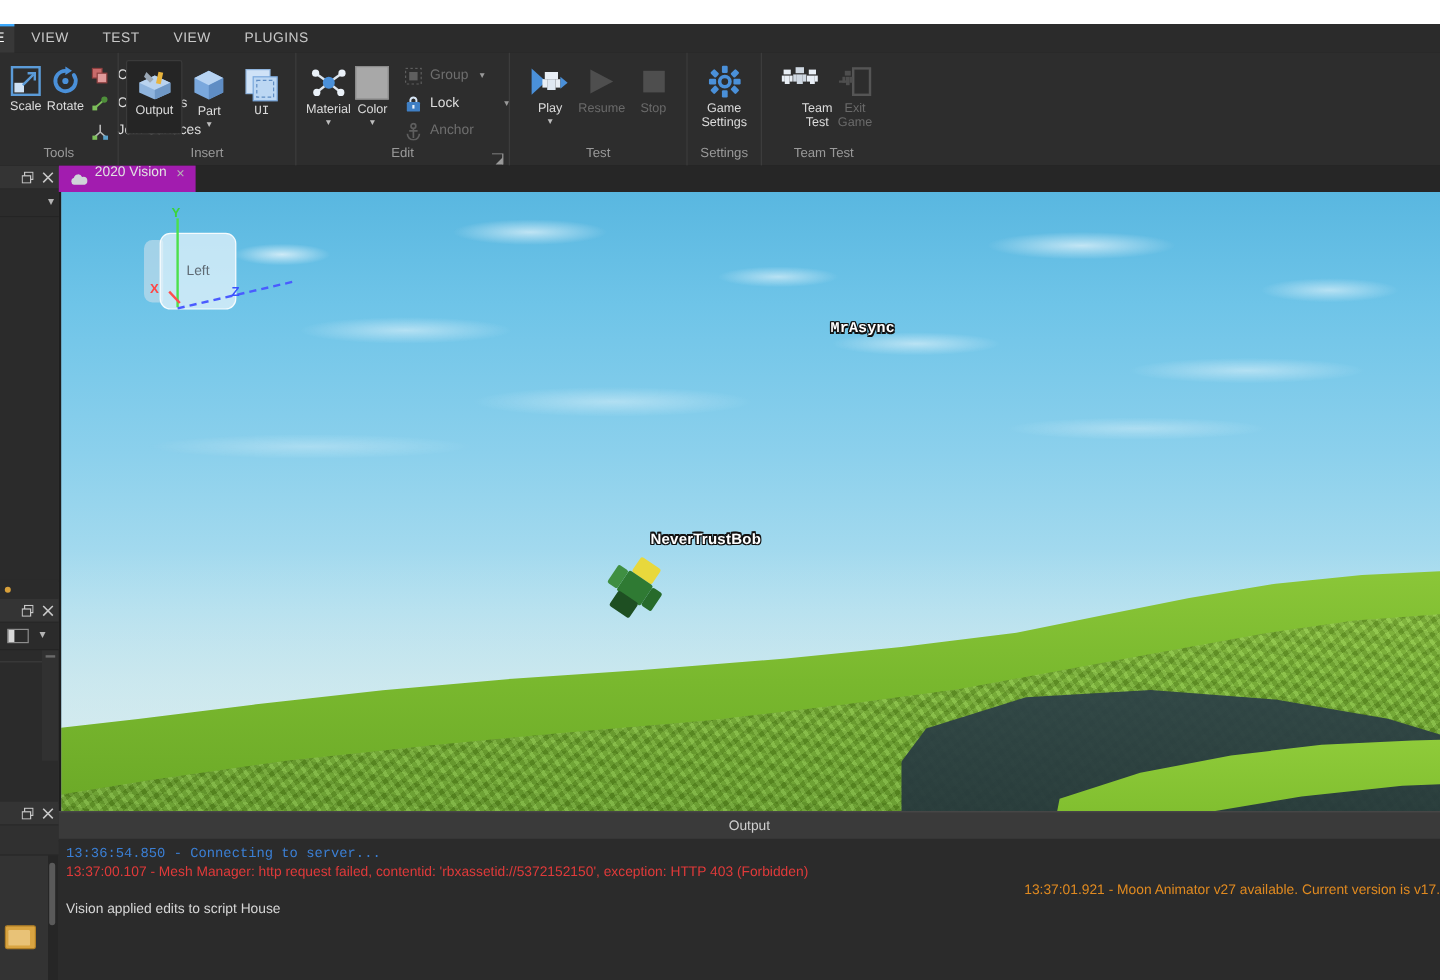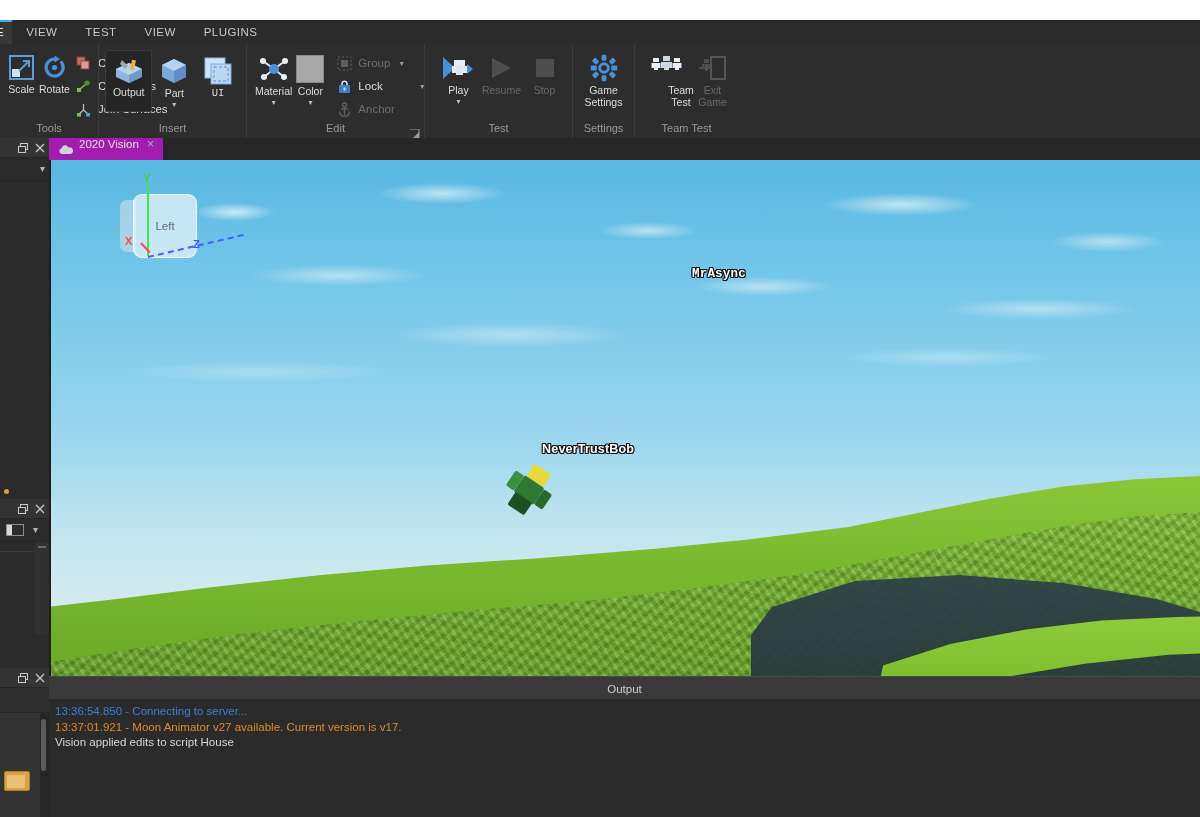--- a/index.html
+++ b/index.html
@@ -155,21 +155,21 @@
   
   .outpanel{position:absolute;left:49px;top:676px;width:1151px;height:141px;background:#2b2b2b;}
   .out-titlebar{height:23px;background:#3a3a3a;border-top:1px solid #4a4a4a;border-bottom:1px solid #252525;
                 display:flex;align-items:center;justify-content:center;}
   .out-title{font-size:11.5px;color:#cfcfcf;cursor:default;}
   .out-body{position:absolute;left:0;top:23px;right:0;bottom:0;background:#2b2b2b;
             padding:5px 0 0 6px;box-sizing:border-box;overflow:hidden;}
   .out-line{font-size:11.5px;line-height:15.6px;white-space:nowrap;cursor:default;}
   .out-line.info{color:#3b7fd4;}
   .out-line.error{color:#e03a3a;}
-  .out-line.warn{color:#e08a20;}
+  .out-line.warn{color:#e08a20;text-align:right;}
   .out-line.plain{color:#d6d6d6;}
 
   
   .vp-border{position:absolute;left:49px;top:160px;width:1151px;height:516px;
              border-left:2px solid #1e1e1e;box-sizing:border-box;pointer-events:none;}
 </style>
 </head>
 <body>
 
 <div id="app">
@@ -592,19 +592,20 @@
       <span class="axlbl lbl-z">Z</span>
     </div>
   </div>
   <div class="vp-border"></div>
 
   <div class="outpanel">
     <div class="out-titlebar">
       <span class="out-title">Output</span>
     </div>
     <div class="out-body" id="output-lines">
-        <div class="out-line info" style="color: rgb(59, 127, 212);">13:36:54.850 - Connecting to server...</div>
+        <div class="out-line info" style="color: rgb(59, 127, 212); font-family: Liberation Mono, monospace;">13:36:54.850 - Connecting to server...</div>
+        <div class="out-line error" style="color: rgb(224, 58, 58);">13:37:00.107 - Mesh Manager: http request failed, contentid: 'rbxassetid://5372152150', exception: HTTP 403 (Forbidden)</div>
         <div class="out-line warn" style="color: rgb(224, 138, 32);">13:37:01.921 - Moon Animator v27 available. Current version is v17.</div>
         <div class="out-line plain" style="color: rgb(214, 214, 214);">Vision applied edits to script House</div>
       </div>
   </div>
 
 </div>
 
 </body></html>

